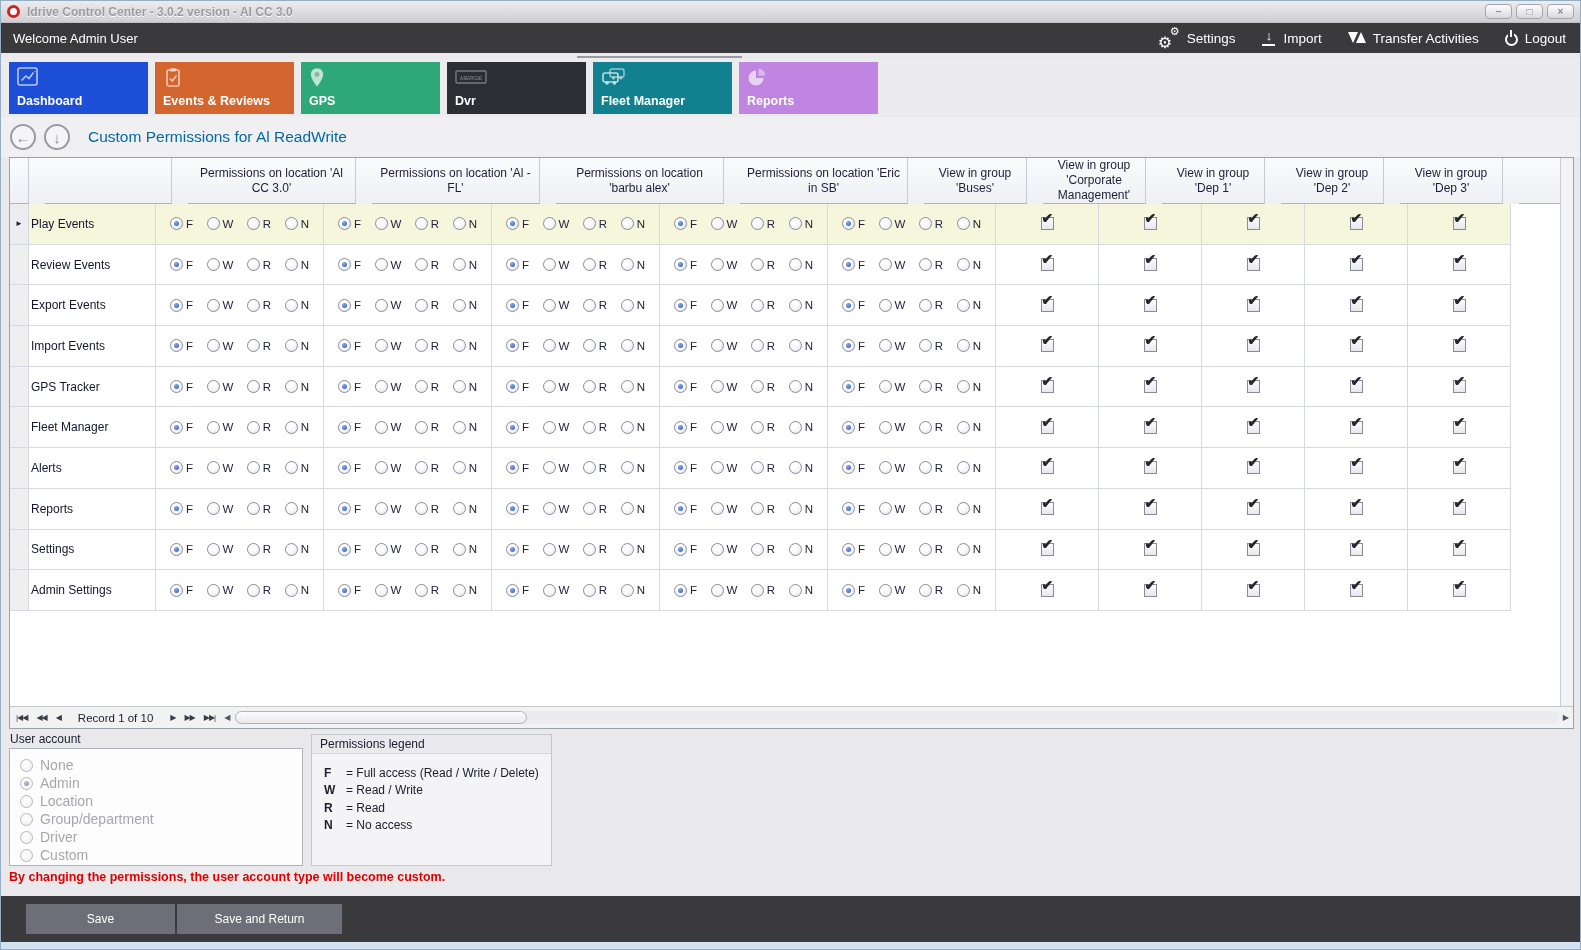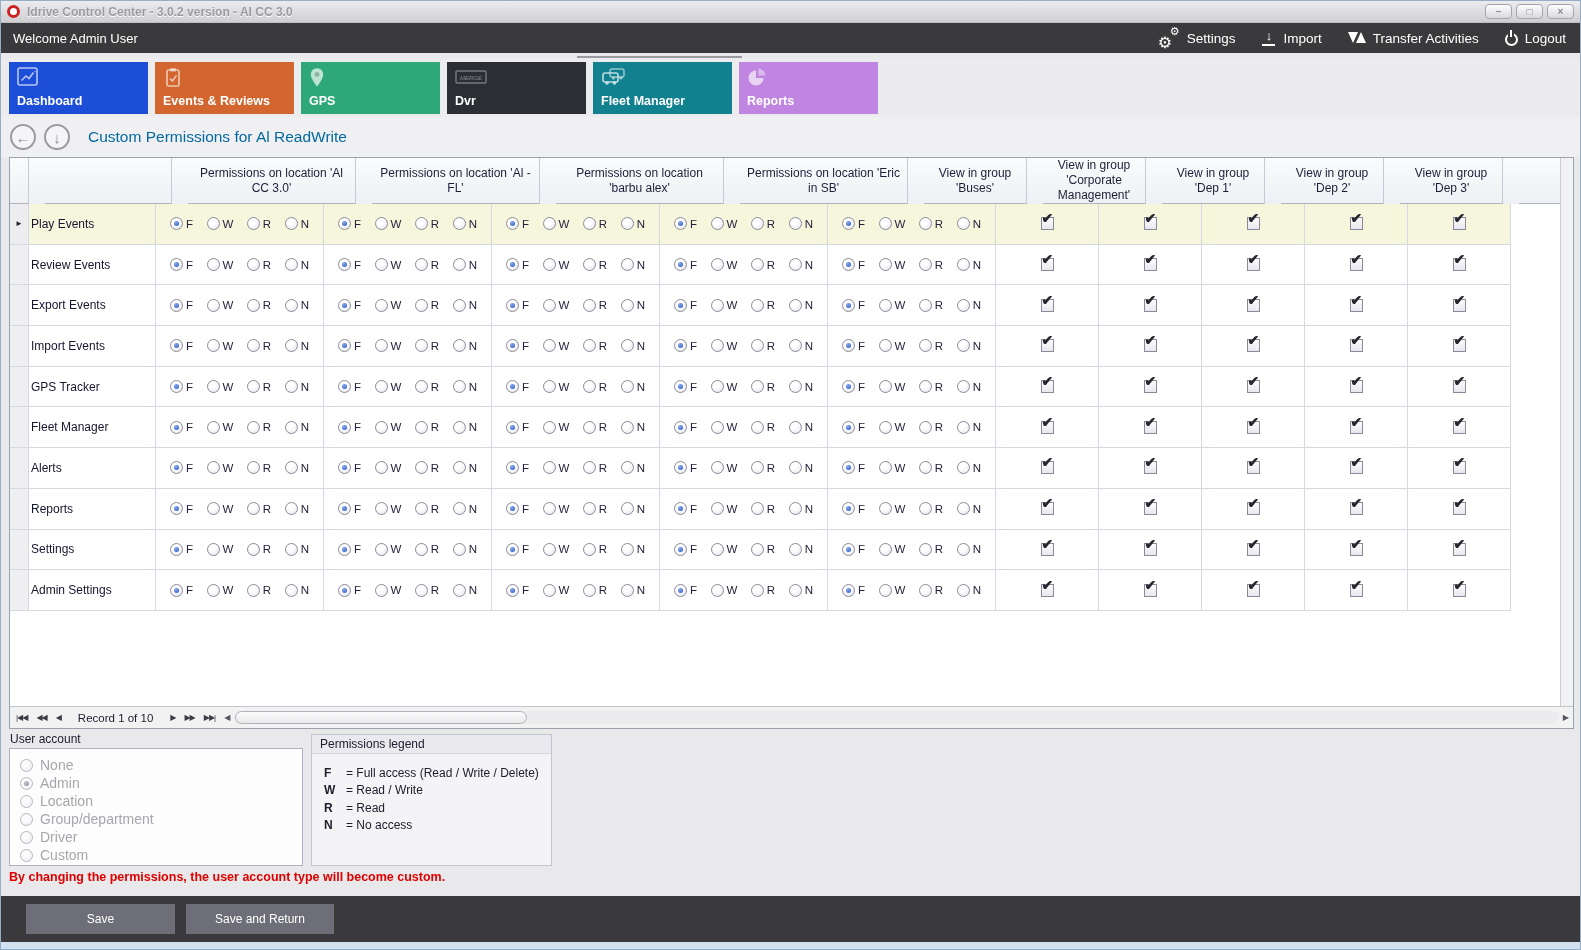--- a/index.html
+++ b/index.html
@@ -105,21 +105,21 @@
     display:flex;align-items:center;padding-left:8px;}
   .legend-body{padding:10px 10px 0 12px;}
   .lg-row{display:flex;font-size:12px;color:#20202f;height:17.5px;align-items:center;}
   .lg-key{font-weight:bold;width:22px;flex:0 0 auto;}
   .warning{position:absolute;left:8px;top:869px;font-size:12.5px;font-weight:bold;color:#e00000;}
 
   
   .footer{position:absolute;left:0;top:895px;right:0;height:46px;background:#3a3a3c;display:flex;align-items:center;}
   .fbtn{height:30px;background:#6e6e78;color:#fff;border:none;font-size:12px;font-family:inherit;cursor:pointer;}
   .fbtn.save{width:149px;margin-left:25px;}
-  .fbtn.saveret{width:148px;margin-left:11px;}
+  .fbtn.saveret{width:165px;margin-left:2px;}
   .bottom-strip{position:absolute;left:0;top:941px;right:0;height:9px;background:#d3e2f0;}
 </style>
 </head>
 <body>
 
 <div class="win">
 
   <div class="titlebar">
     <span class="app-logo"></span>
     <span class="app-title">Idrive Control Center - 3.0.2 version - Al CC 3.0</span>

